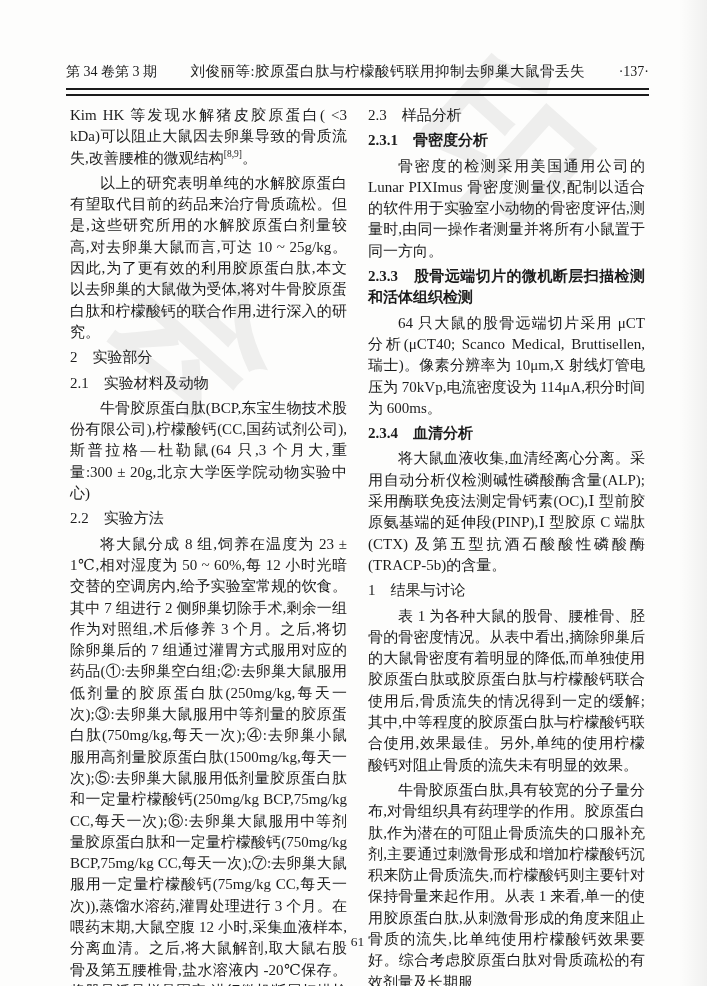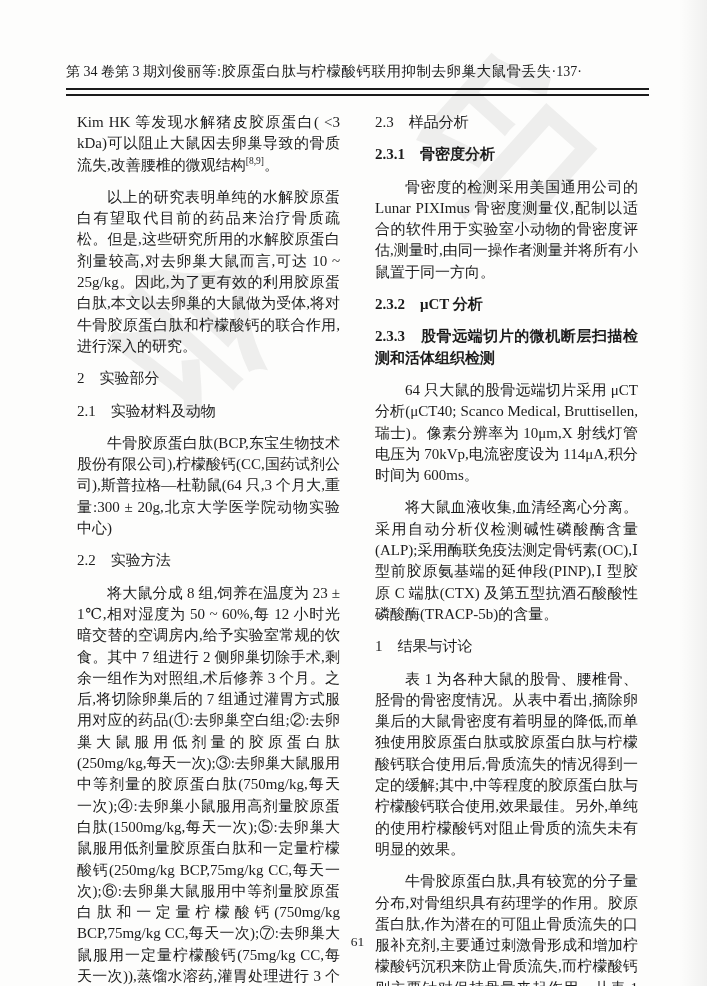--- a/index.html
+++ b/index.html
@@ -6,39 +6,39 @@
   body{
     width:707px;height:986px;position:relative;overflow:hidden;
     background:#fdfdfc;color:#1c1c1c;
     font-family:"Liberation Serif","DejaVu Serif",serif;
   }
   .page{position:absolute;inset:0;background:#fdfdfc}
 
   
   .header{
     position:absolute;left:66px;right:58px;top:62px;
-    display:flex;align-items:baseline;
-    font-size:14px;white-space:nowrap;
+    display:flex;justify-content:space-between;align-items:baseline;
+    font-size:14px;white-space:nowrap;gap:12px;
   }
   .header .rtitle{font-size:14.5px;letter-spacing:.5px}
   .rule{
     position:absolute;left:66px;right:58px;top:88px;height:4px;
     border-top:2px solid #1b1b1b;border-bottom:2px solid #1b1b1b;
   }
 
   
   .columns{
     position:absolute;left:66px;top:101px;width:583px;
     display:flex;gap:13px;
   }
   .col{
     width:285px;font-size:15px;line-height:21.3px;
     text-align:justify;
   }
-  .blk{margin:11px}
+  .blk{margin:4px}
   .blk.indent{text-indent:2em}
   .h1,.h2{font-weight:400}
   .h3{font-weight:700}
   sup{font-size:9.5px;line-height:0;vertical-align:super}
 
   
   .footer{
     position:absolute;left:66px;top:934px;width:583px;
     text-align:center;font-size:13.5px;color:#222;
   }
@@ -83,23 +83,23 @@
         <div class="blk h1"><span>2　实验部分</span></div>
         <div class="blk h2"><span>2.1　实验材料及动物</span></div>
         <div class="blk p indent"><span>牛骨胶原蛋白肽(BCP,东宝生物技术股份有限公司),柠檬酸钙(CC,国药试剂公司),斯普拉格—杜勒鼠(64 只,3 个月大,重量:300 ± 20g,北京大学医学院动物实验中心)</span></div>
         <div class="blk h2"><span>2.2　实验方法</span></div>
         <div class="blk p indent"><span>将大鼠分成 8 组,饲养在温度为 23 ± 1℃,相对湿度为 50 ~ 60%,每 12 小时光暗交替的空调房内,给予实验室常规的饮食。其中 7 组进行 2 侧卵巢切除手术,剩余一组作为对照组,术后修养 3 个月。之后,将切除卵巢后的 7 组通过灌胃方式服用对应的药品(①:去卵巢空白组;②:去卵巢大鼠服用低剂量的胶原蛋白肽(250mg/kg,每天一次);③:去卵巢大鼠服用中等剂量的胶原蛋白肽(750mg/kg,每天一次);④:去卵巢小鼠服用高剂量胶原蛋白肽(1500mg/kg,每天一次);⑤:去卵巢大鼠服用低剂量胶原蛋白肽和一定量柠檬酸钙(250mg/kg BCP,75mg/kg CC,每天一次);⑥:去卵巢大鼠服用中等剂量胶原蛋白肽和一定量柠檬酸钙(750mg/kg BCP,75mg/kg CC,每天一次);⑦:去卵巢大鼠服用一定量柠檬酸钙(75mg/kg CC,每天一次)),蒸馏水溶药,灌胃处理进行 3 个月。在喂药末期,大鼠空腹 12 小时,采集血液样本,分离血清。之后,将大鼠解剖,取大鼠右股骨及第五腰椎骨,盐水溶液内 -20℃保存。将股骨活骨样品固定,进行微机断层扫描检测和组织形态学检测。</span></div>
       </div>
     <div class="col">
         <div class="blk h2"><span>2.3　样品分析</span></div>
         <div class="blk h3"><span>2.3.1　骨密度分析</span></div>
         <div class="blk p indent"><span>骨密度的检测采用美国通用公司的 Lunar PIXImus 骨密度测量仪,配制以适合的软件用于实验室小动物的骨密度评估,测量时,由同一操作者测量并将所有小鼠置于同一方向。</span></div>
-        <div class="blk h3"><span>2.3.2　μCT 分析</span></div>
         <div class="blk h3"><span>2.3.3　股骨远端切片的微机断层扫描检测和活体组织检测</span></div>
         <div class="blk p indent"><span>64 只大鼠的股骨远端切片采用 μCT 分析(μCT40; Scanco Medical, Bruttisellen, 瑞士)。像素分辨率为 10μm,X 射线灯管电压为 70kVp,电流密度设为 114μA,积分时间为 600ms。</span></div>
+        <div class="blk h3"><span>2.3.4　血清分析</span></div>
         <div class="blk p indent"><span>将大鼠血液收集,血清经离心分离。采用自动分析仪检测碱性磷酸酶含量(ALP);采用酶联免疫法测定骨钙素(OC),Ⅰ 型前胶原氨基端的延伸段(PINP),Ⅰ 型胶原 C 端肽(CTX) 及第五型抗酒石酸酸性磷酸酶(TRACP-5b)的含量。</span></div>
         <div class="blk h1"><span>1　结果与讨论</span></div>
         <div class="blk p indent"><span>表 1 为各种大鼠的股骨、腰椎骨、胫骨的骨密度情况。从表中看出,摘除卵巢后的大鼠骨密度有着明显的降低,而单独使用胶原蛋白肽或胶原蛋白肽与柠檬酸钙联合使用后,骨质流失的情况得到一定的缓解;其中,中等程度的胶原蛋白肽与柠檬酸钙联合使用,效果最佳。另外,单纯的使用柠檬酸钙对阻止骨质的流失未有明显的效果。</span></div>
         <div class="blk p indent"><span>牛骨胶原蛋白肽,具有较宽的分子量分布,对骨组织具有药理学的作用。胶原蛋白肽,作为潜在的可阻止骨质流失的口服补充剂,主要通过刺激骨形成和增加柠檬酸钙沉积来防止骨质流失,而柠檬酸钙则主要针对保持骨量来起作用。从表 1 来看,单一的使用胶原蛋白肽,从刺激骨形成的角度来阻止骨质的流失,比单纯使用柠檬酸钙效果要好。综合考虑胶原蛋白肽对骨质疏松的有效剂量及长期服</span></div>
       </div>
   </div>
 
   <div class="footer">
     <span>61</span>
   </div>

